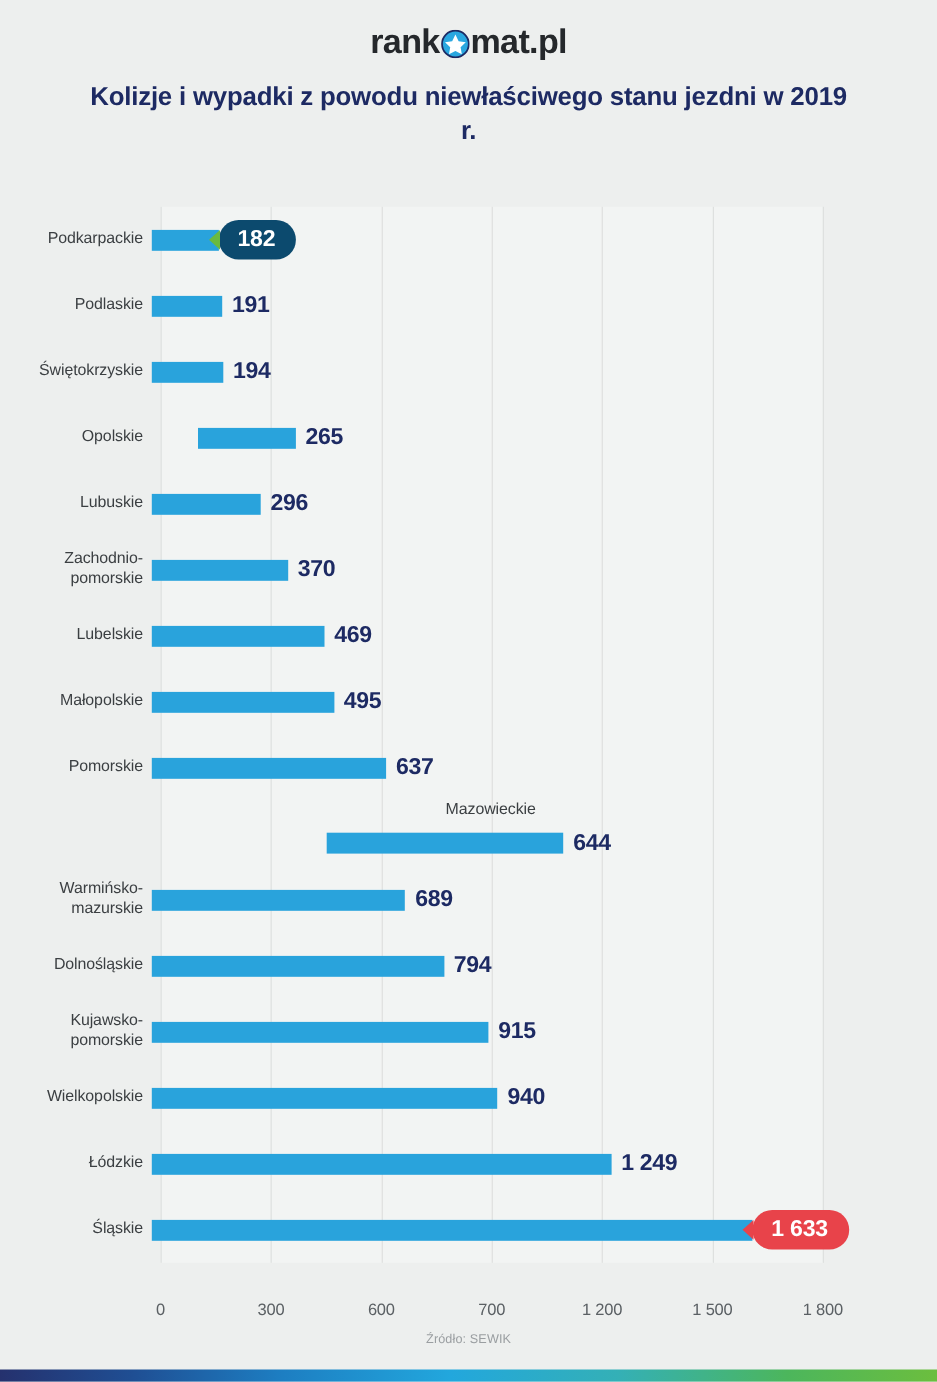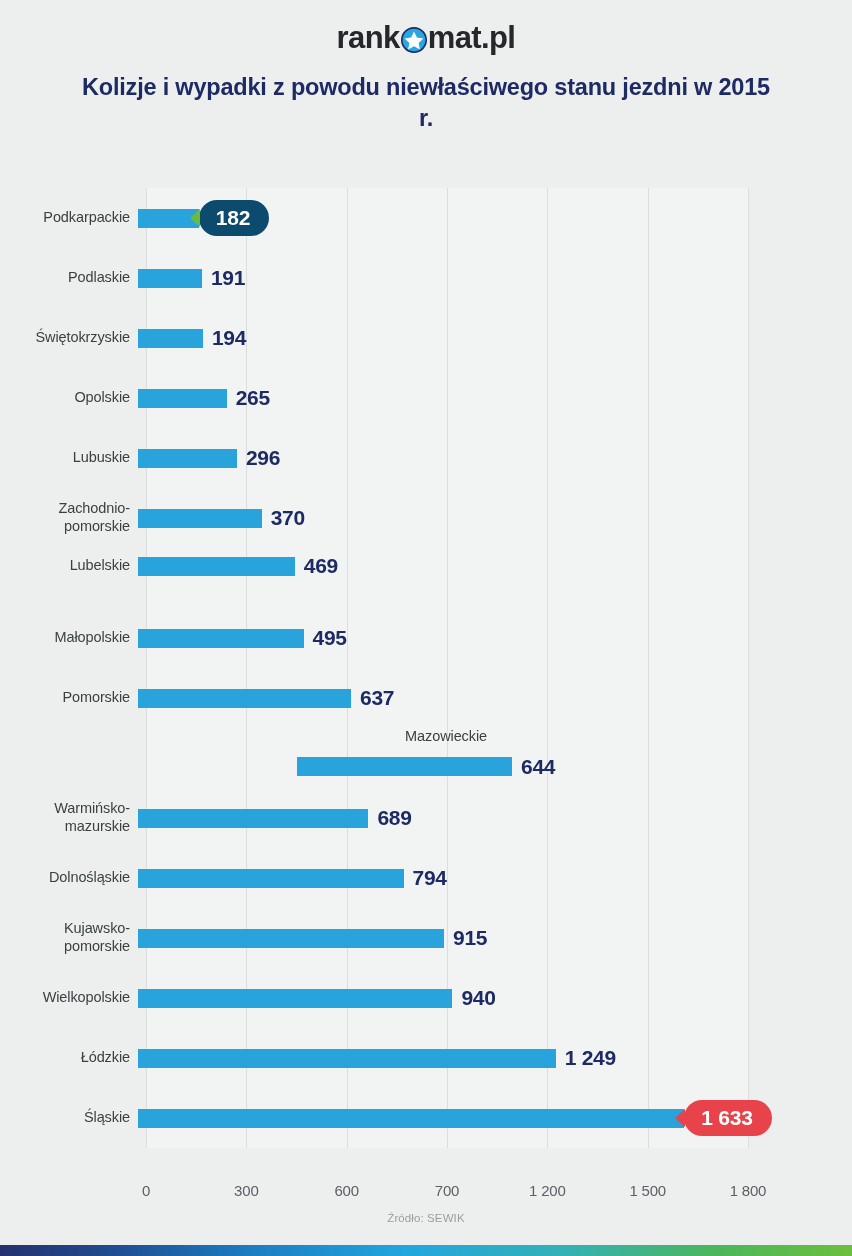--- a/index.html
+++ b/index.html
@@ -212,21 +212,21 @@
       <svg viewBox="0 0 32 32" width="26" height="26" aria-hidden="true">
         <circle cx="16" cy="16" r="15" fill="#2aa7e0"></circle>
         <circle cx="16" cy="16" r="15" fill="none" stroke="#1d2a63" stroke-width="2"></circle>
         <polygon fill="#ffffff" points="16,5.5 19.6,12.8 27.6,14 21.8,19.6 23.2,27.6 16,23.8 8.8,27.6 10.2,19.6 4.4,14 12.4,12.8"></polygon>
       </svg>
     </span>
     <span>mat.pl</span>
   </div>
 </div>
 
-<div class="title">Kolizje i wypadki z powodu niewłaściwego stanu jezdni w 2015 r.</div>
+<div class="title">Kolizje i wypadki z powodu niewłaściwego stanu jezdni w 2019 r.</div>
 
 <div class="chart">
   <div class="plot" id="plot-area">
       <div class="gridline" style="left: 0px;"></div>
       <div class="gridline" style="left: 100.333px;"></div>
       <div class="gridline" style="left: 200.667px;"></div>
       <div class="gridline" style="left: 301px;"></div>
       <div class="gridline" style="left: 401.333px;"></div>
       <div class="gridline" style="left: 501.667px;"></div>
       <div class="gridline" style="left: 602px;"></div>
@@ -246,21 +246,21 @@
           <div class="val">191</div>
         </div>
       </div>
       <div class="row" style="top: 120px; height: 60px;">
         <div class="row-label">Świętokrzyskie</div>
         <div class="bar-zone">
           <div class="bar" style="width: 64.8822px;"></div>
           <div class="val">194</div>
         </div>
       </div>
-      <div class="row" style="top: 180px; height: 60px;">
+      <div class="row" style="top: 180px; height: 60px; gap: 42px;">
         <div class="row-label">Opolskie</div>
         <div class="bar-zone">
           <div class="bar" style="width: 88.6278px;"></div>
           <div class="val">265</div>
         </div>
       </div>
       <div class="row" style="top: 240px; height: 60px;">
         <div class="row-label">Lubuskie</div>
         <div class="bar-zone">
           <div class="bar" style="width: 98.9956px;"></div>
@@ -270,21 +270,21 @@
       <div class="row" style="top: 300px; height: 60px;">
         <div class="row-label">
           <div>Zachodnio-</div>
           <div>pomorskie</div>
         </div>
         <div class="bar-zone">
           <div class="bar" style="width: 123.744px;"></div>
           <div class="val">370</div>
         </div>
       </div>
-      <div class="row" style="top: 348px; height: 60px;">
+      <div class="row" style="top: 360px; height: 60px;">
         <div class="row-label">Lubelskie</div>
         <div class="bar-zone">
           <div class="bar" style="width: 156.854px;"></div>
           <div class="val">469</div>
         </div>
       </div>
       <div class="row" style="top: 420px; height: 60px;">
         <div class="row-label">Małopolskie</div>
         <div class="bar-zone">
           <div class="bar" style="width: 165.55px;"></div>

